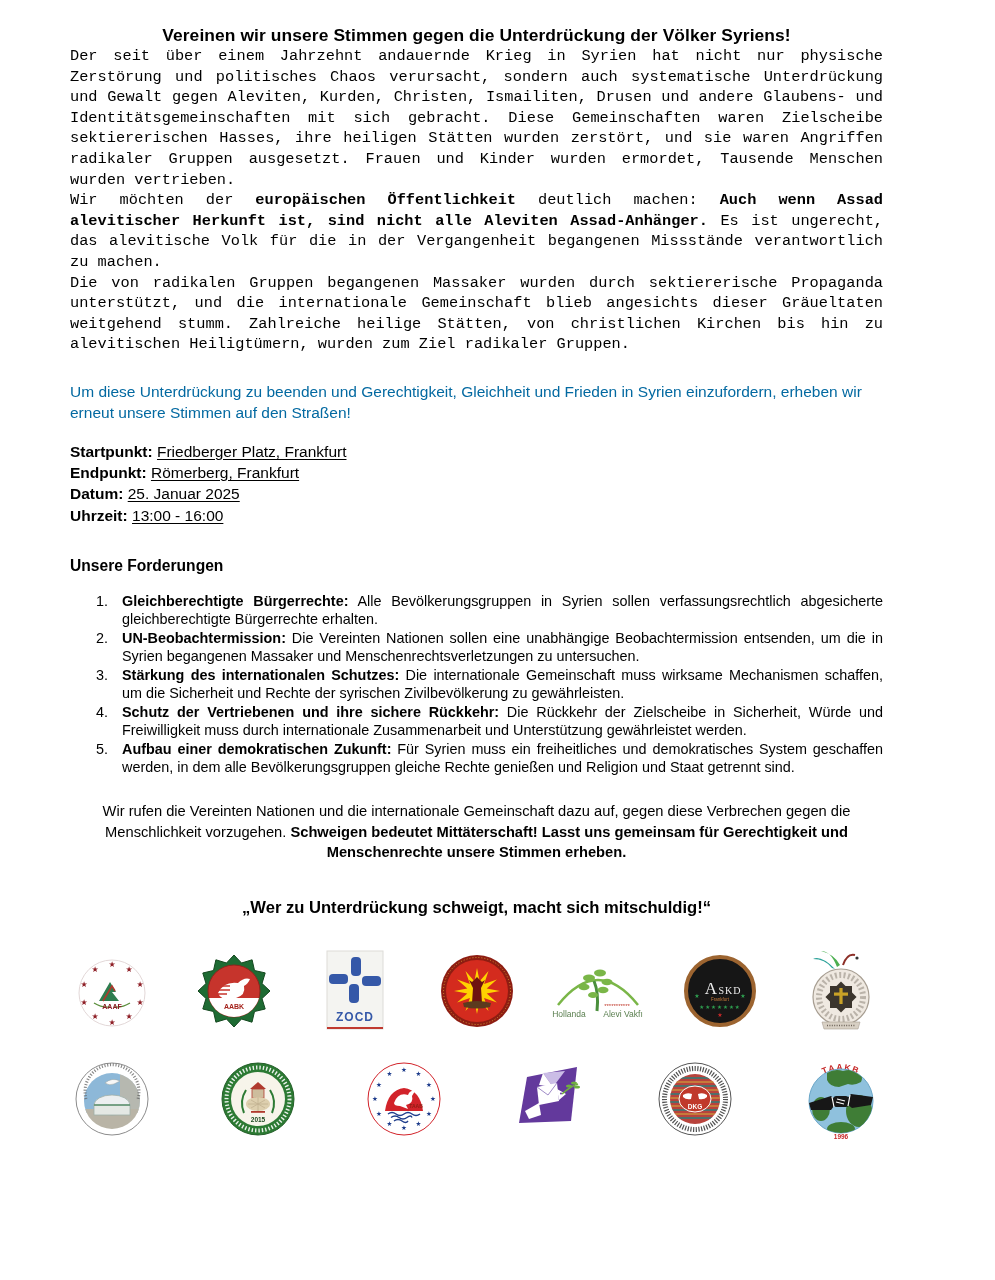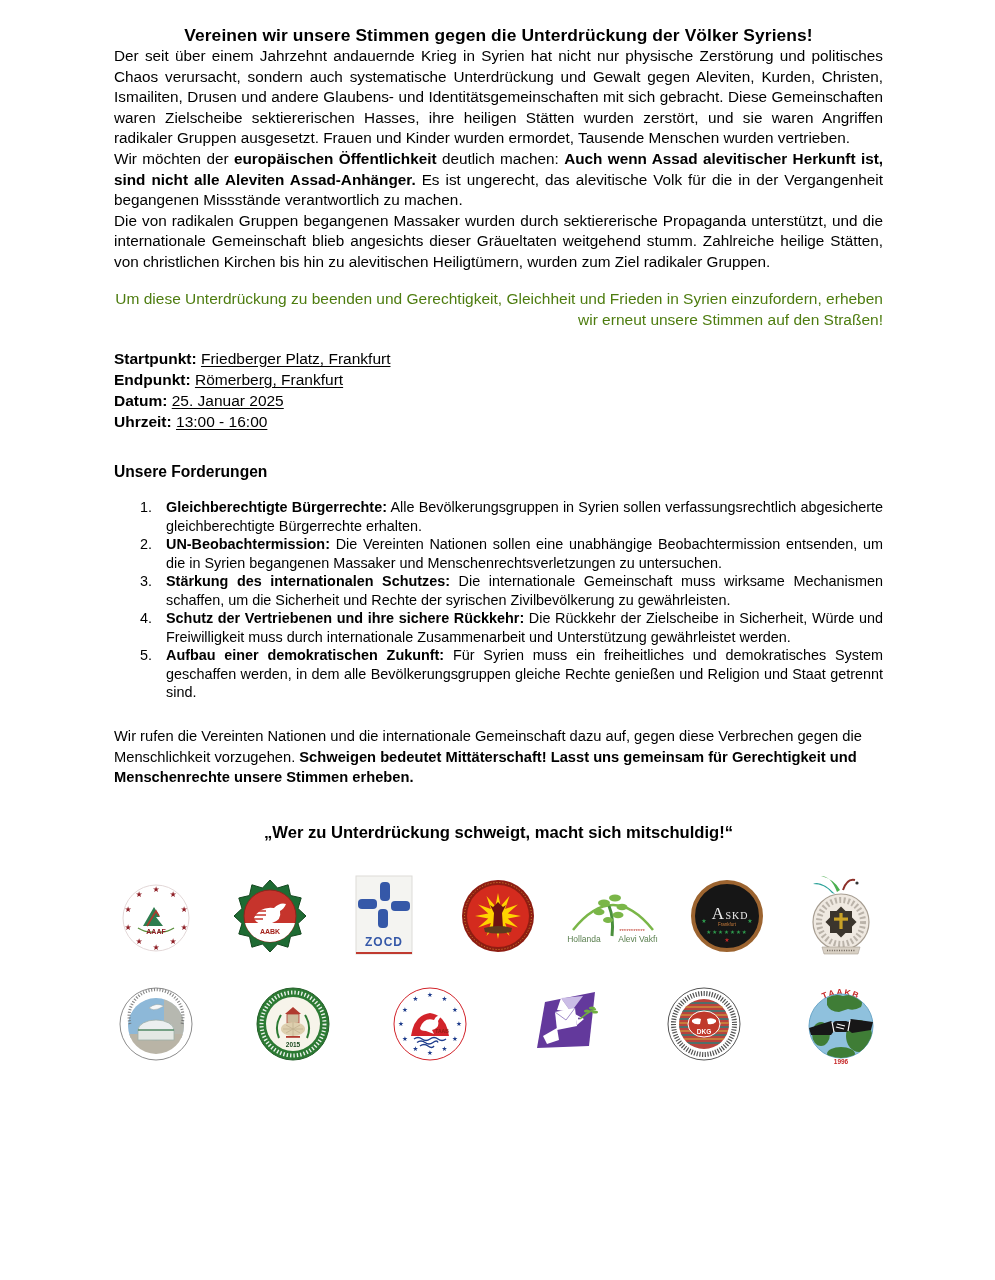--- a/index.html
+++ b/index.html
@@ -2,52 +2,52 @@
 <html lang="de"><head>
 <meta charset="utf-8">
 <style>
   html,body{margin:0;padding:0;}
   body{
     width:995px;height:1280px;background:#ffffff;color:#000;
     font-family:"Liberation Sans", sans-serif;
     -webkit-font-smoothing:antialiased;
     position:relative;overflow:hidden;
   }
-  .page{padding:24px 112px 0 114px;}
+  .page{padding:24px 112px 0 70px;}
   .title{
     font-size:17.4px;font-weight:bold;text-align:center;
     margin:0;line-height:22px;letter-spacing:.1px;
   }
   p.body{
-    font-size:15.3px;line-height:20.6px;text-align:justify;margin:0;
+    font-size:15.3px;line-height:20.6px;text-align:justify;margin:0;font-family:Liberation Mono, monospace;
   }
   .mt-p1{margin-top:24px;}
   .mt-p2{margin-top:21px;}
   .mt-p3{margin-top:23px;}
   b,.b{font-weight:bold;}
   .call{
-    margin-top:15px;
-    font-size:15.5px;line-height:21.5px;text-align:right;
-    color:#4d7c0f;
+    margin-top:26px;
+    font-size:15.5px;line-height:21.5px;text-align:left;
+    color:#0369a1;
   }
   .event{margin-top:17px;font-size:15.5px;line-height:21.2px;}
   .event .row{white-space:nowrap;}
   .event .lbl{font-weight:bold;}
   .event .val{text-decoration:underline;text-underline-offset:2px;}
   .demands-heading{
     margin-top:30px;font-size:15.6px;font-weight:bold;line-height:20px;
   }
   .demands{margin-top:16px;padding-left:26px;}
   .demand{
     display:flex;font-size:14.4px;line-height:18.5px;
   }
   .demand .num{flex:0 0 18px;text-align:left;}
   .demand .dtext{flex:1;text-align:justify;margin-left:8px;}
   .closing{
-    margin-top:24px;font-size:14.7px;line-height:20.8px;
+    margin-top:24px;font-size:14.7px;line-height:20.8px;text-align:center;
   }
   .quote{
     margin-top:34px;font-size:16.6px;font-weight:bold;text-align:center;line-height:21px;
   }
   .logo-row{
     display:flex;justify-content:space-between;align-items:center;
     margin:0 -12px;
   }
   .logo-row.first{margin-top:30px;}
   .logo-row.second{margin-top:22px;}

